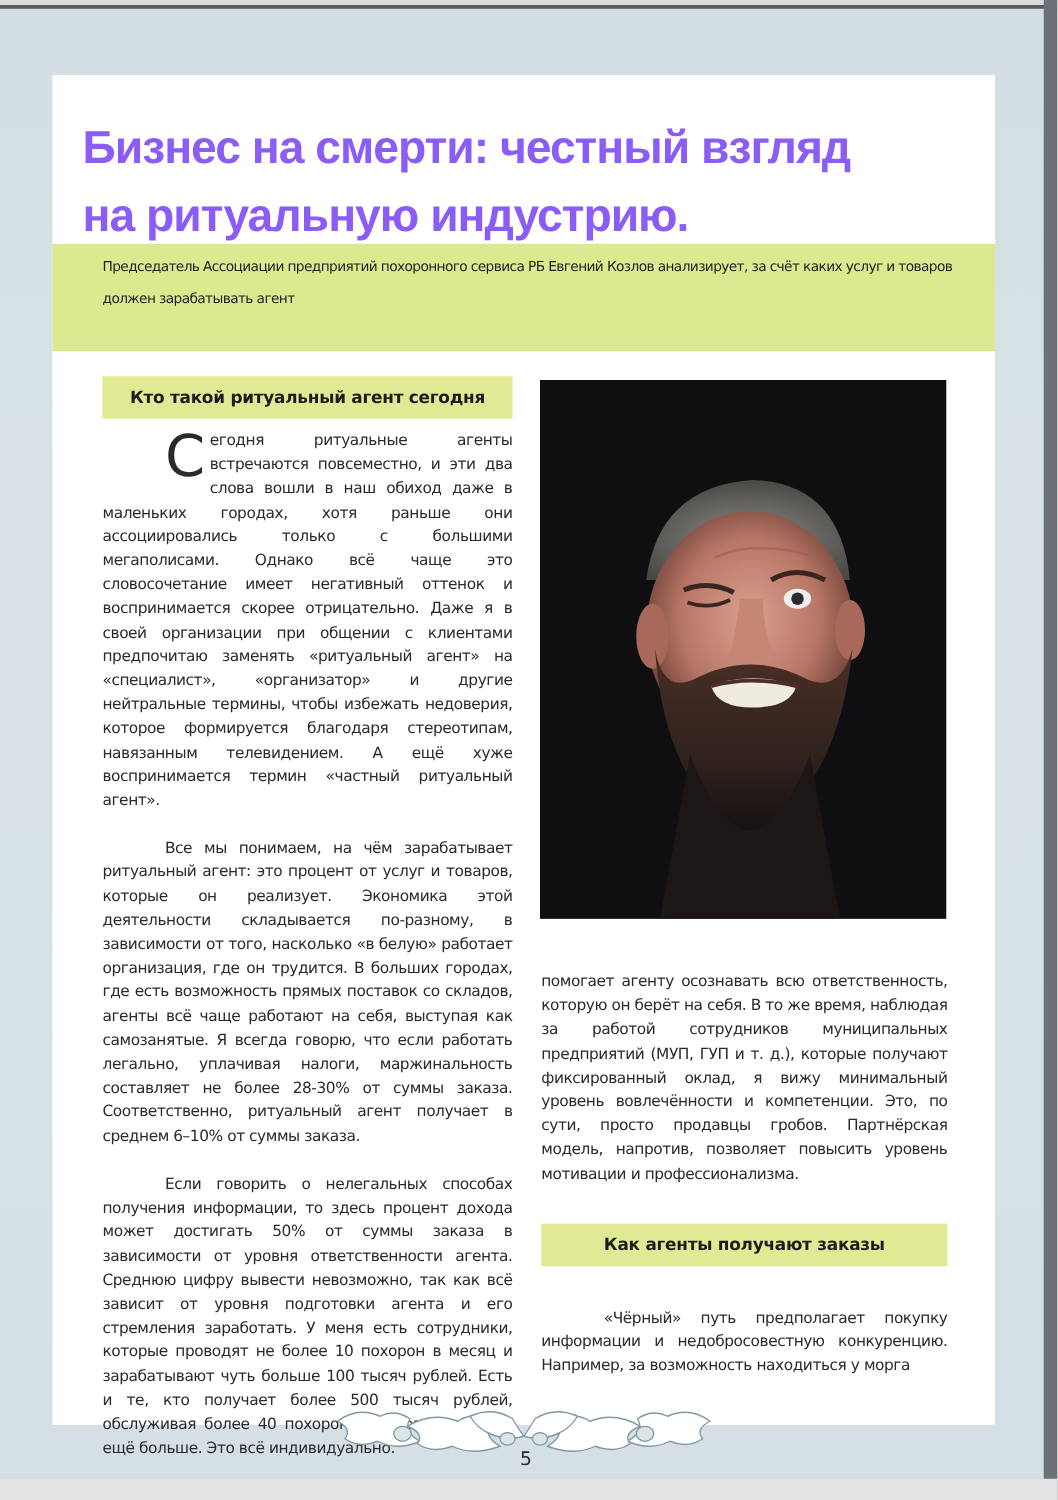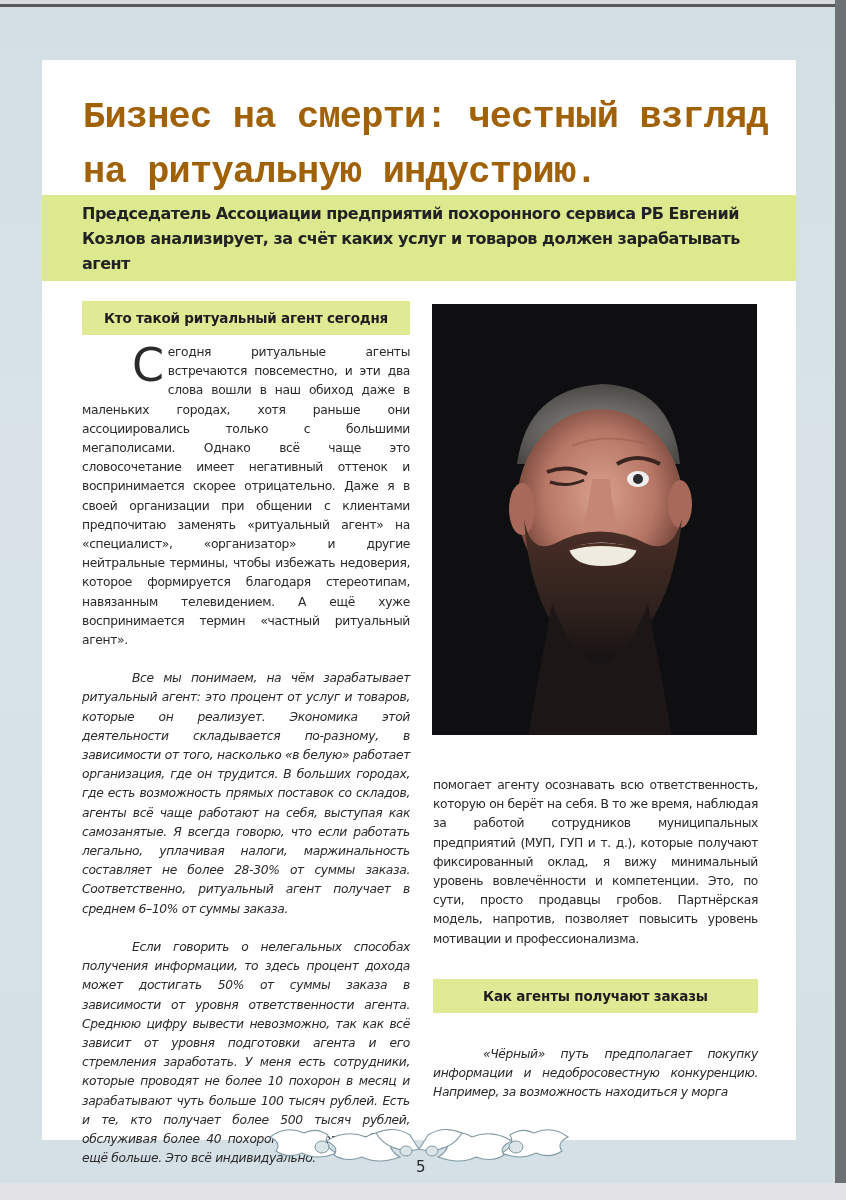--- a/index.html
+++ b/index.html
@@ -14,43 +14,43 @@
   .scan-bottom { position: absolute; left: 0; top: 1183px; width: 846px; height: 17px; background: #e3e3e5; }
   .paper {
     position: absolute; left: 0; top: 8px; width: 835px; height: 1175px;
     background: linear-gradient(180deg, #d3dfe4 0%, #d9e3e7 40%, #d4e0e5 100%);
   }
   .card {
     position: absolute; left: 42px; top: 52px; width: 754px; height: 1080px;
     background: #ffffff;
   }
   .title {
-    position: absolute; left: 41px; top: 30px; width: 700px;
-    font-family: Liberation Mono, monospace; font-weight: bold; font-size: 37px; line-height: 55px;
-    color: #a16207; letter-spacing: -0.8px; margin: 0;
+    position: absolute; left: 24px; top: 30px; width: 700px;
+    font-family: Liberation Sans, sans-serif; font-weight: bold; font-size: 37px; line-height: 55px;
+    color: #8b5cf6; letter-spacing: -0.8px; margin: 0;
   }
   .lead-band {
     position: absolute; left: 0; top: 135px; width: 754px; height: 86px;
     background: #dde98f;
   }
   .lead {
     position: absolute; left: 40px; top: 6px; width: 700px;
-    font-family: "DejaVu Sans", sans-serif; font-weight: bold; font-size: 16px; line-height: 25px;
+    font-family: "DejaVu Sans", sans-serif; font-weight: normal; font-size: 11px; line-height: 25px;
     color: #222; letter-spacing: -0.5px; margin: 0;
   }
   .col-left { position: absolute; left: 40px; top: 241px; width: 328px; }
   .section-head {
     background: #e0ea94; height: 34px; display: flex; align-items: center; justify-content: center;
     font-weight: bold; font-size: 13.5px; color: #1d1d1d; letter-spacing: -0.2px;
   }
   .body-text {
     font-family: "DejaVu Sans", sans-serif; font-size: 12.3px; line-height: 19.2px; color: #2a2a2a;
     text-align: justify; margin: 0; letter-spacing: -0.35px;
   }
-  .indent { text-indent: 50px; font-style: italic; }
+  .indent { text-indent: 50px; }
   .dropcap-para { margin-top: 8px; }
   .dropcap {
     float: left; font-size: 46px; line-height: 40px; margin: 0 4px 0 50px; padding-top: 2px;
     color: #2a2a2a; font-family: "DejaVu Sans", sans-serif;
   }
   .gap { height: 19px; }
   .photo {
     position: absolute; left: 390px; top: 244px; width: 325px; height: 431px;
     background: radial-gradient(ellipse 48% 40% at 52% 46%, #4a3532 0%, #2a1e1d 40%, #121011 75%, #0e0e10 100%);
     overflow: hidden;

